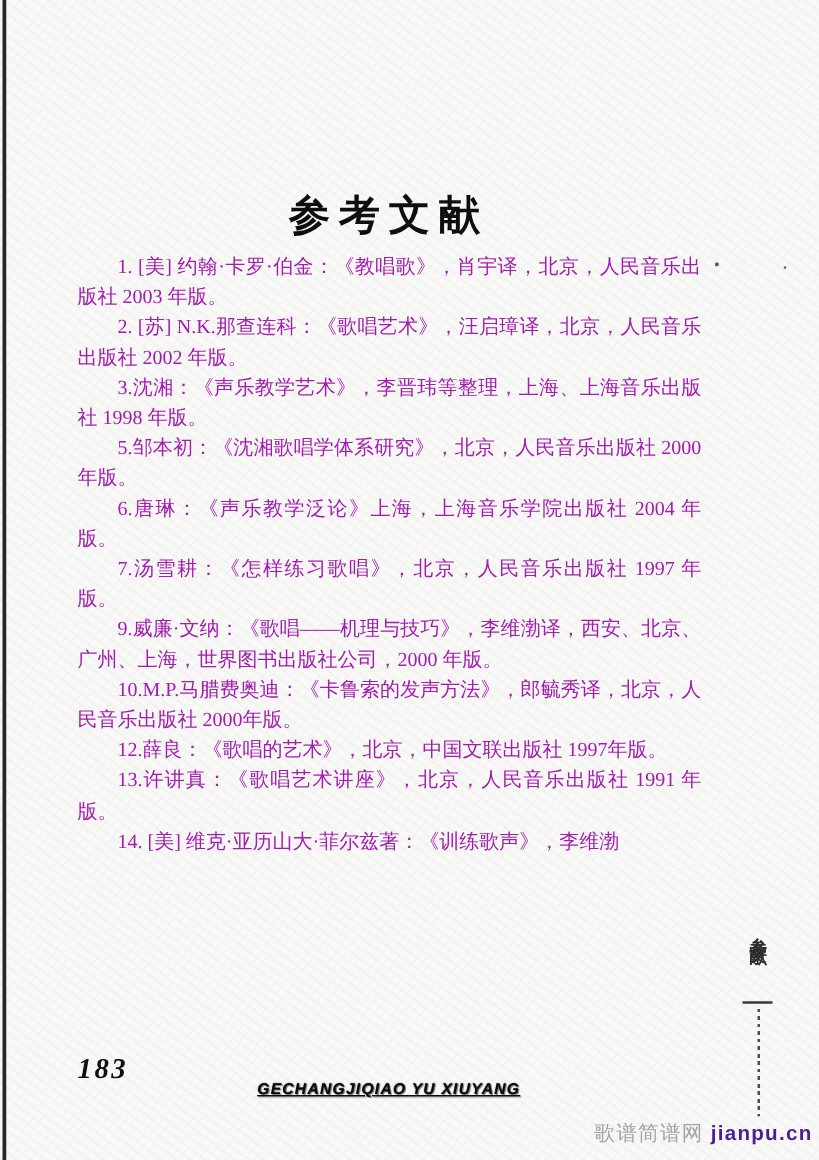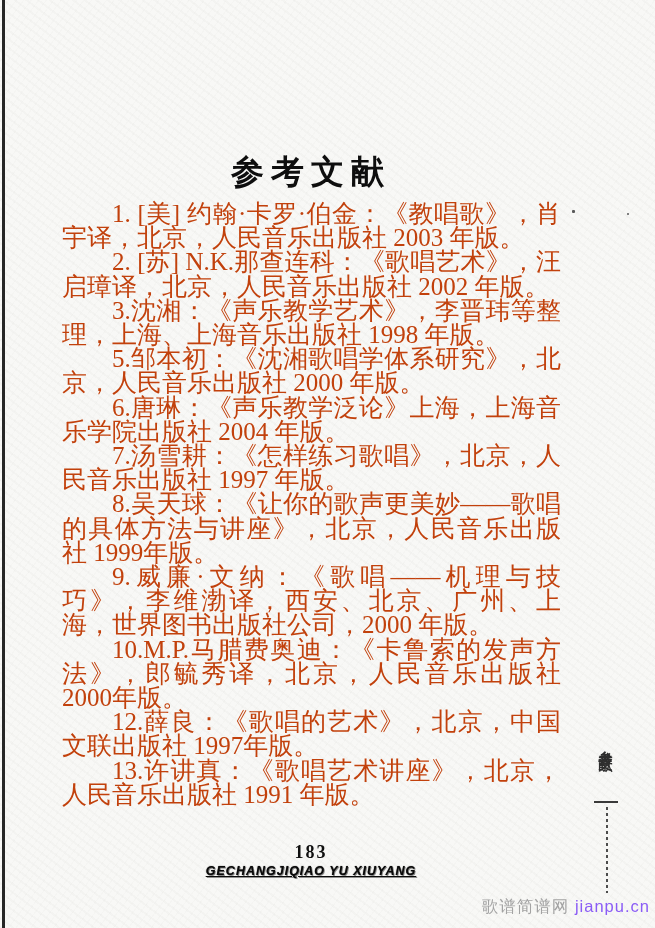--- a/index.html
+++ b/index.html
@@ -20,27 +20,27 @@
     position:absolute;left:2px;top:0;width:3px;height:928px;
     background:#262626;
   }
   .page-title{
     position:absolute;left:62px;top:128px;width:498px;
     text-align:center;font-size:33px;font-weight:700;
     letter-spacing:7px;color:#0e0e0e;
   }
   .refs{
     position:absolute;left:62px;top:202px;width:499px;
-    font-size:25px;line-height:24.2px;text-align:justify;
-    color:#c2410c;
+    font-size:16px;line-height:24.2px;text-align:justify;
+    color:#a21caf;
   }
   .refs p{margin:0;text-indent:2em;}
   .page-number{
-    position:absolute;left:62px;top:842px;width:498px;text-align:center;
-    font-size:18px;font-weight:700;letter-spacing:2px;color:#101010;
+    position:absolute;left:62px;top:842px;width:498px;text-align:left;
+    font-size:23px;font-style:italic;font-weight:700;letter-spacing:2px;color:#101010;
   }
   .footer-logo{
     position:absolute;left:62px;top:864px;width:498px;text-align:center;
     font-size:12.5px;font-style:italic;font-weight:700;letter-spacing:1px;color:#0a0a0a;
     font-family:"Liberation Sans","DejaVu Sans",sans-serif;
     text-shadow:0 0 1px #333, 1px 1px 0 rgba(60,60,60,.55);
     text-decoration:underline;
   }
   .side-label{
     position:absolute;left:596px;top:738px;height:70px;
@@ -53,43 +53,43 @@
   .side-dash-line{
     position:absolute;left:606px;top:807px;width:2px;height:86px;
     background:repeating-linear-gradient(to bottom,#4c4c4c 0 3px,transparent 3px 6px);
   }
   .watermark{
     position:absolute;right:5px;top:896px;
     font-size:16.5px;letter-spacing:1px;white-space:nowrap;
     font-family:"Liberation Sans","DejaVu Sans",sans-serif;
   }
   .watermark .site{color:#a3a3a3;}
-  .watermark .domain{color:#8b5cf6;}
+  .watermark .domain{color:#4c1d95;font-weight:bold;}
   .speck{position:absolute;width:3px;height:3px;background:#5a5a5a;border-radius:1px;}
 </style>
 </head>
 <body>
 
 <div class="paper-noise"></div>
 <div class="binding-line"></div>
 
 <h1 class="page-title">参考文献</h1>
 
 <div class="refs">
   <p>1. [美] 约翰·卡罗·伯金：《教唱歌》，肖宇译，北京，人民音乐出版社 2003 年版。</p>
   <p>2. [苏] N.K.那查连科：《歌唱艺术》，汪启璋译，北京，人民音乐出版社 2002 年版。</p>
   <p>3.沈湘：《声乐教学艺术》，李晋玮等整理，上海、上海音乐出版社 1998 年版。</p>
   <p>5.邹本初：《沈湘歌唱学体系研究》，北京，人民音乐出版社 2000 年版。</p>
   <p>6.唐琳：《声乐教学泛论》上海，上海音乐学院出版社 2004 年版。</p>
   <p>7.汤雪耕：《怎样练习歌唱》，北京，人民音乐出版社 1997 年版。</p>
-  <p>8.吴天球：《让你的歌声更美妙——歌唱的具体方法与讲座》，北京，人民音乐出版社 1999年版。</p>
   <p>9.威廉·文纳：《歌唱——机理与技巧》，李维渤译，西安、北京、广州、上海，世界图书出版社公司，2000 年版。</p>
   <p>10.M.P.马腊费奥迪：《卡鲁索的发声方法》，郎毓秀译，北京，人民音乐出版社 2000年版。</p>
   <p>12.薛良：《歌唱的艺术》，北京，中国文联出版社 1997年版。</p>
   <p>13.许讲真：《歌唱艺术讲座》，北京，人民音乐出版社 1991 年版。</p>
+  <p>14. [美] 维克·亚历山大·菲尔兹著：《训练歌声》，李维渤</p>
 </div>
 
 <div class="page-number">183</div>
 <div class="footer-logo">GECHANGJIQIAO YU XIUYANG</div>
 
 <div class="side-label">参考文献</div>
 <div class="side-underline"></div>
 <div class="side-dash-line"></div>
 
 <div class="watermark">

